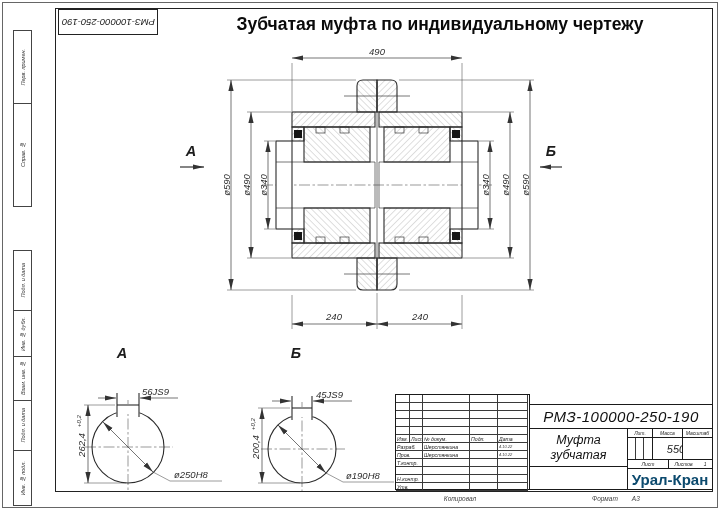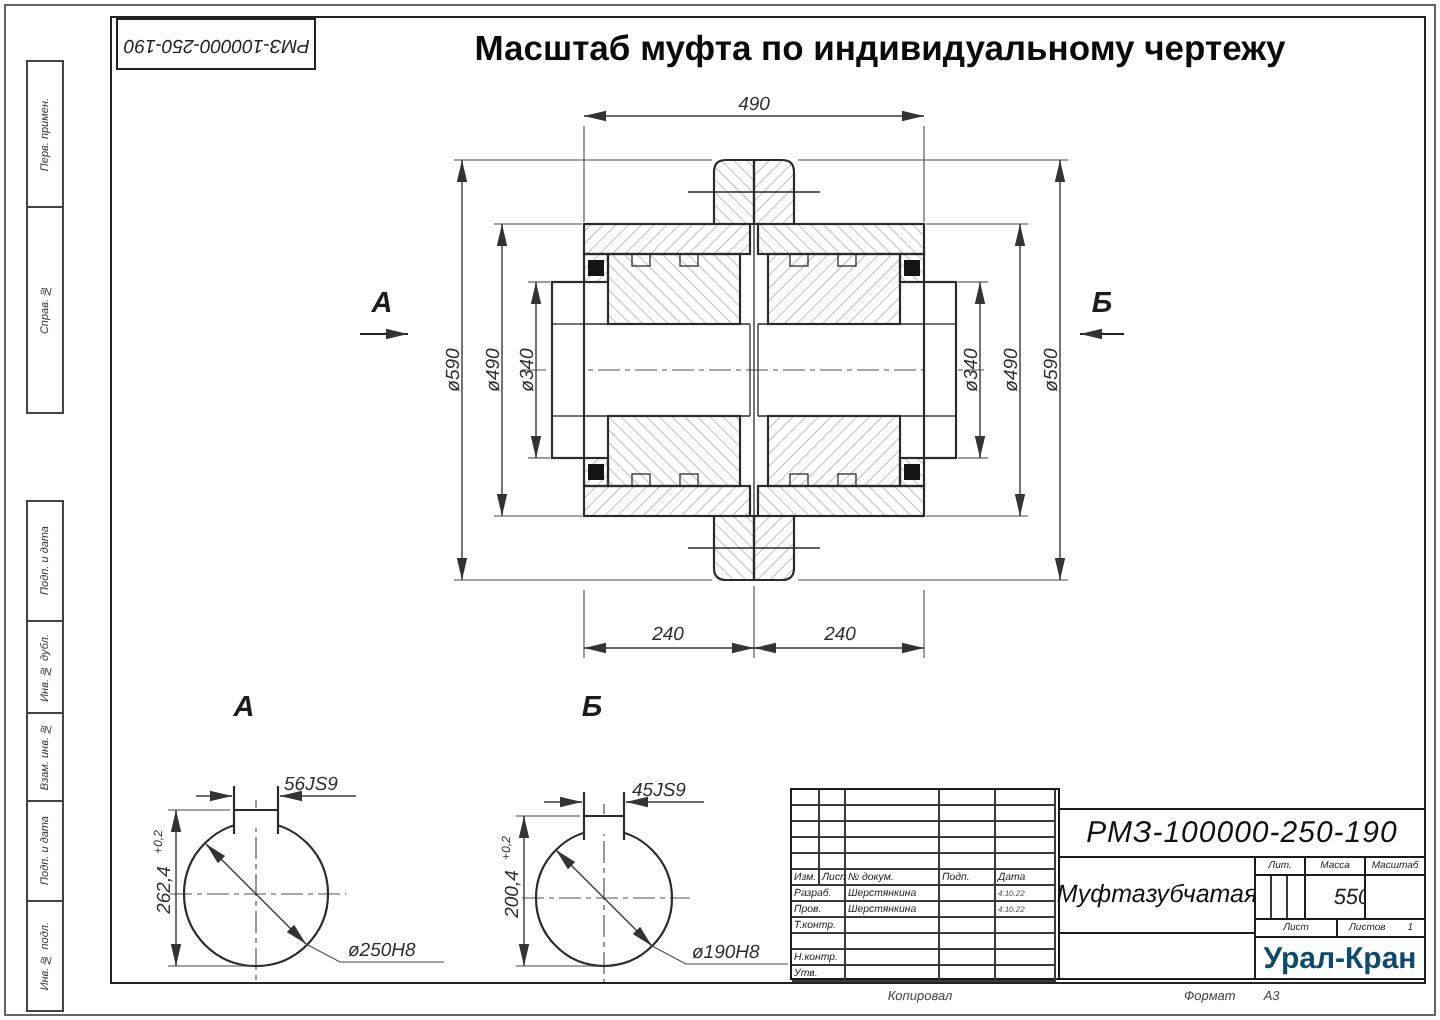--- a/index.html
+++ b/index.html
@@ -21,21 +21,21 @@
   .tb{border:1px solid #1a1a1a;background:#fff}
   .tb-left{left:395px;top:394px;width:135px;height:96px;border:1.2px solid #1a1a1a;
     display:grid;grid-template-columns:14px 13px 47px 28px 30px;grid-auto-rows:8px}
   .tb-left .c{border-right:1px solid #3a3a3a;border-bottom:1px solid #3a3a3a;
     font:italic 5.2px "Liberation Sans",sans-serif;color:#222;display:flex;align-items:center;
     padding-left:1px;overflow:hidden;white-space:nowrap}
   .tb-left .s2{grid-column:span 2}
   .tb-left .dt{font-size:4px;color:#444}
   .tb-doc{left:529px;top:404px;width:184px;height:25px;display:flex;align-items:center;justify-content:center;
     font:italic 15px "Liberation Sans",sans-serif;color:#111;letter-spacing:.5px;white-space:nowrap}
-  .tb-name{left:529px;top:428px;width:99px;height:39px;display:flex;flex-direction:row;align-items:center;justify-content:center;
+  .tb-name{left:529px;top:428px;width:99px;height:39px;display:flex;flex-direction:column;align-items:center;justify-content:center;
     font:italic 12.5px "Liberation Sans",sans-serif;color:#111;line-height:1.15}
   .tb-mat{left:529px;top:466px;width:99px;height:24px}
   .cell{display:flex;align-items:center;justify-content:center;font:italic 5px "Liberation Sans",sans-serif;color:#222;overflow:hidden}
   .tb-co{left:627px;top:468px;width:86px;height:22px;display:flex;align-items:center;justify-content:center;
     font-weight:bold;font-size:15px;color:#0c4a6e;font-style:normal}
   .mass{font:italic 11px "Liberation Sans",sans-serif}
   .litsub{position:absolute;top:0;bottom:0;border-right:1px solid #3a3a3a;width:8px}
   
   .foot{top:493px;height:11px;display:flex;align-items:center;font:italic 6.5px "Liberation Sans",sans-serif;color:#444}
   
@@ -73,21 +73,21 @@
     <span class="vtext">Подп. и дата</span>
   </div>
 <div class="abs mbox" style="top:450px;height:56px">
     <span class="vtext">Инв. № подл.</span>
   </div>
 
 <div class="abs docbox">
   <span>РМЗ-100000-250-190</span>
 </div>
 
-<div class="abs sheet-title">Масштаб муфта по индивидуальному чертежу</div>
+<div class="abs sheet-title">Зубчатая муфта по индивидуальному чертежу</div>
 
 <svg class="abs" style="left:0;top:0" width="720" height="510" viewBox="0 0 720 510">
   <defs>
     <marker id="mE" markerUnits="userSpaceOnUse" markerWidth="11" markerHeight="7" viewBox="0 0 11 7" refX="11" refY="3.5" orient="auto">
         <path d="M0,0.9 L11,3.5 L0,6.1 Z" fill="#333"></path>
       </marker>
     <marker id="mS" markerUnits="userSpaceOnUse" markerWidth="11" markerHeight="7" viewBox="0 0 11 7" refX="0" refY="3.5" orient="auto">
         <path d="M11,0.9 L0,3.5 L11,6.1 Z" fill="#333"></path>
       </marker>
     <pattern id="hR" patternUnits="userSpaceOnUse" width="4.5" height="4.5" patternTransform="rotate(45)">

